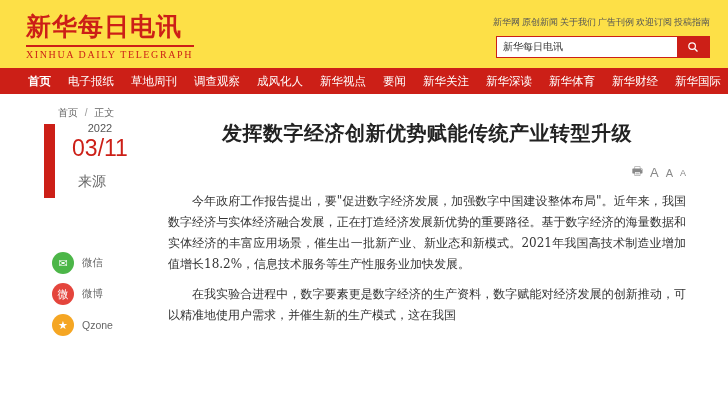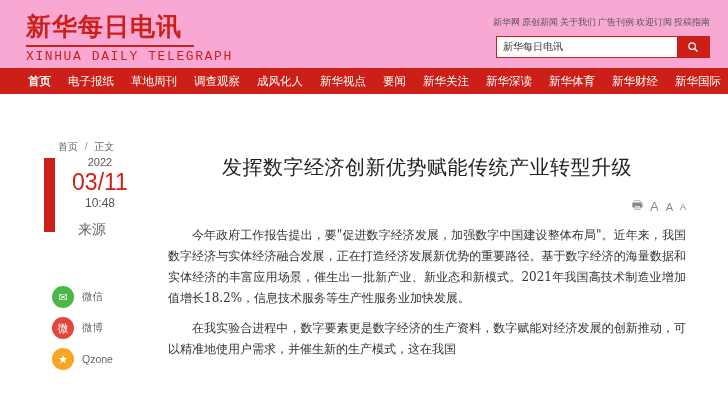--- a/index.html
+++ b/index.html
@@ -11,43 +11,43 @@
     font-family: "Liberation Sans", sans-serif;
     color: #333;
     overflow: hidden;
   }
   .page { position: relative; width: 728px; height: 400px; }
 
   
   .header {
     position: relative;
     height: 68px;
-    background: #f9a8d4;
+    background: #fde047;
     border-bottom: none;
   }
   .logo-block {
     position: absolute;
     left: 26px; top: 12px;
     width: 170px;
   }
   .logo-cn {
     font-family: "DejaVu Serif", "Liberation Serif", serif;
     font-weight: bold;
     font-size: 25px;
     color: #cc1f17;
     letter-spacing: 1px;
     line-height: 30px;
     white-space: nowrap;
   }
   .logo-rule {
     width: 168px; height: 2px; background: #cc1f17; margin: 3px 0 2px 0;
   }
   .logo-en {
-    font-family: Liberation Mono, monospace;
-    font-size: 13px;
+    font-family: Liberation Serif, serif;
+    font-size: 10px;
     color: #cc1f17;
     letter-spacing: 1.6px;
     white-space: nowrap;
   }
 
   .top-links {
     position: absolute;
     right: 18px; top: 16px;
     display: flex;
     gap: 2px;
@@ -92,21 +92,21 @@
     padding-left: 28px;
     gap: 17px;
     color: #fff;
     font-size: 11.5px;
     white-space: nowrap;
   }
   .nav .nav-item { cursor: pointer; }
   .nav .nav-item.first { font-weight: bold; }
 
   
-  .content { position: relative; padding-top: 12px; margin-top: 34px; }
+  .content { position: relative; padding-top: 12px; }
 
   .breadcrumb {
     position: absolute;
     left: 58px; top: 12px;
     font-size: 10px;
     color: #666;
   }
   .breadcrumb .sep { margin: 0 4px; color: #999; }
 
   
@@ -158,21 +158,21 @@
   .ic-qz { background: #f5a623; }
 
   
   .article {
     position: absolute;
     left: 168px; top: 24px;
     width: 518px;
   }
   .title {
     font-family: "DejaVu Serif", "Liberation Serif", serif;
-    font-weight: normal;
+    font-weight: bold;
     font-size: 20px;
     color: #222;
     text-align: center;
     line-height: 30px;
     margin: 0 0 14px 0;
     letter-spacing: 0.5px;
   }
   .toolrow {
     display: flex; justify-content: flex-end; align-items: center;
     gap: 7px; margin-bottom: 8px;
@@ -247,21 +247,20 @@
       <span>首页</span>
       <span class="sep">/</span>
       <span>正文</span>
     </div>
 
     <div class="meta">
       <div class="meta-box">
         <div class="meta-bar"></div>
         <div class="meta-year">2022</div>
         <div class="meta-date">03/11</div>
-        <div class="meta-time">10:48</div>
       </div>
       <div class="meta-src">
         <div>来源</div>
       </div>
     </div>
 
     <div class="share">
       <div class="share-row">
         <span class="share-ico ic-wx">✉</span>
         <span>微信</span>

